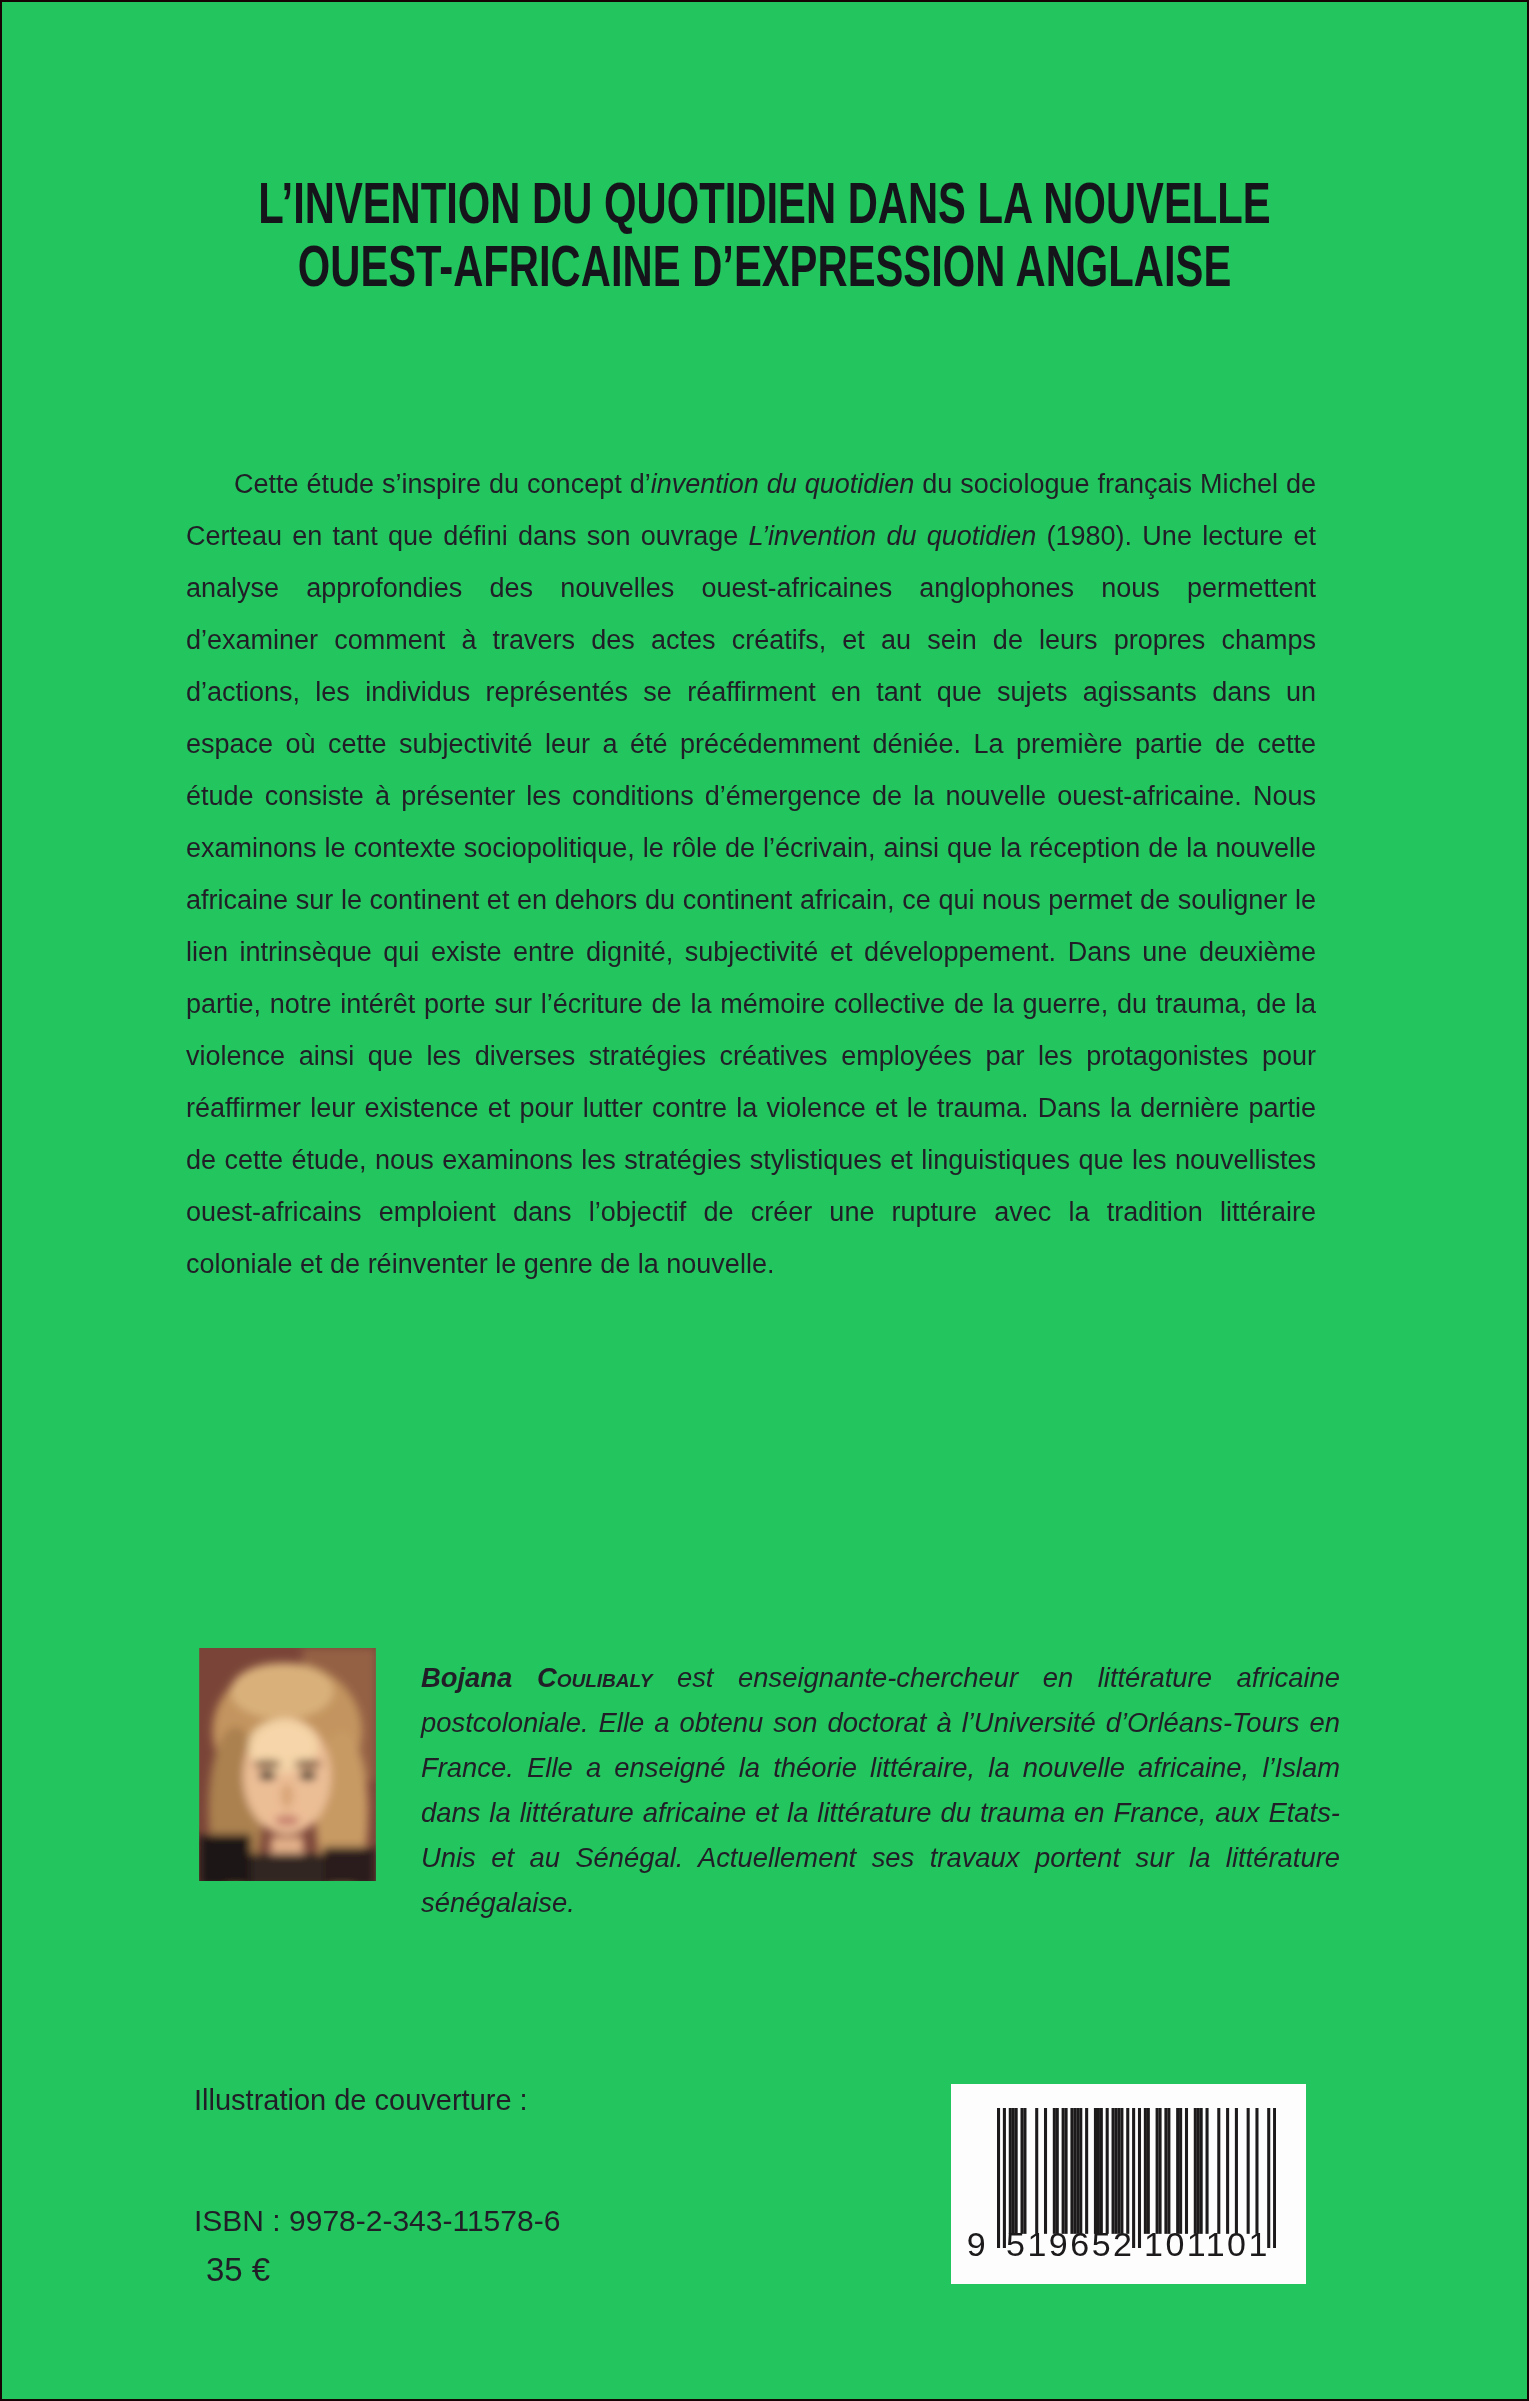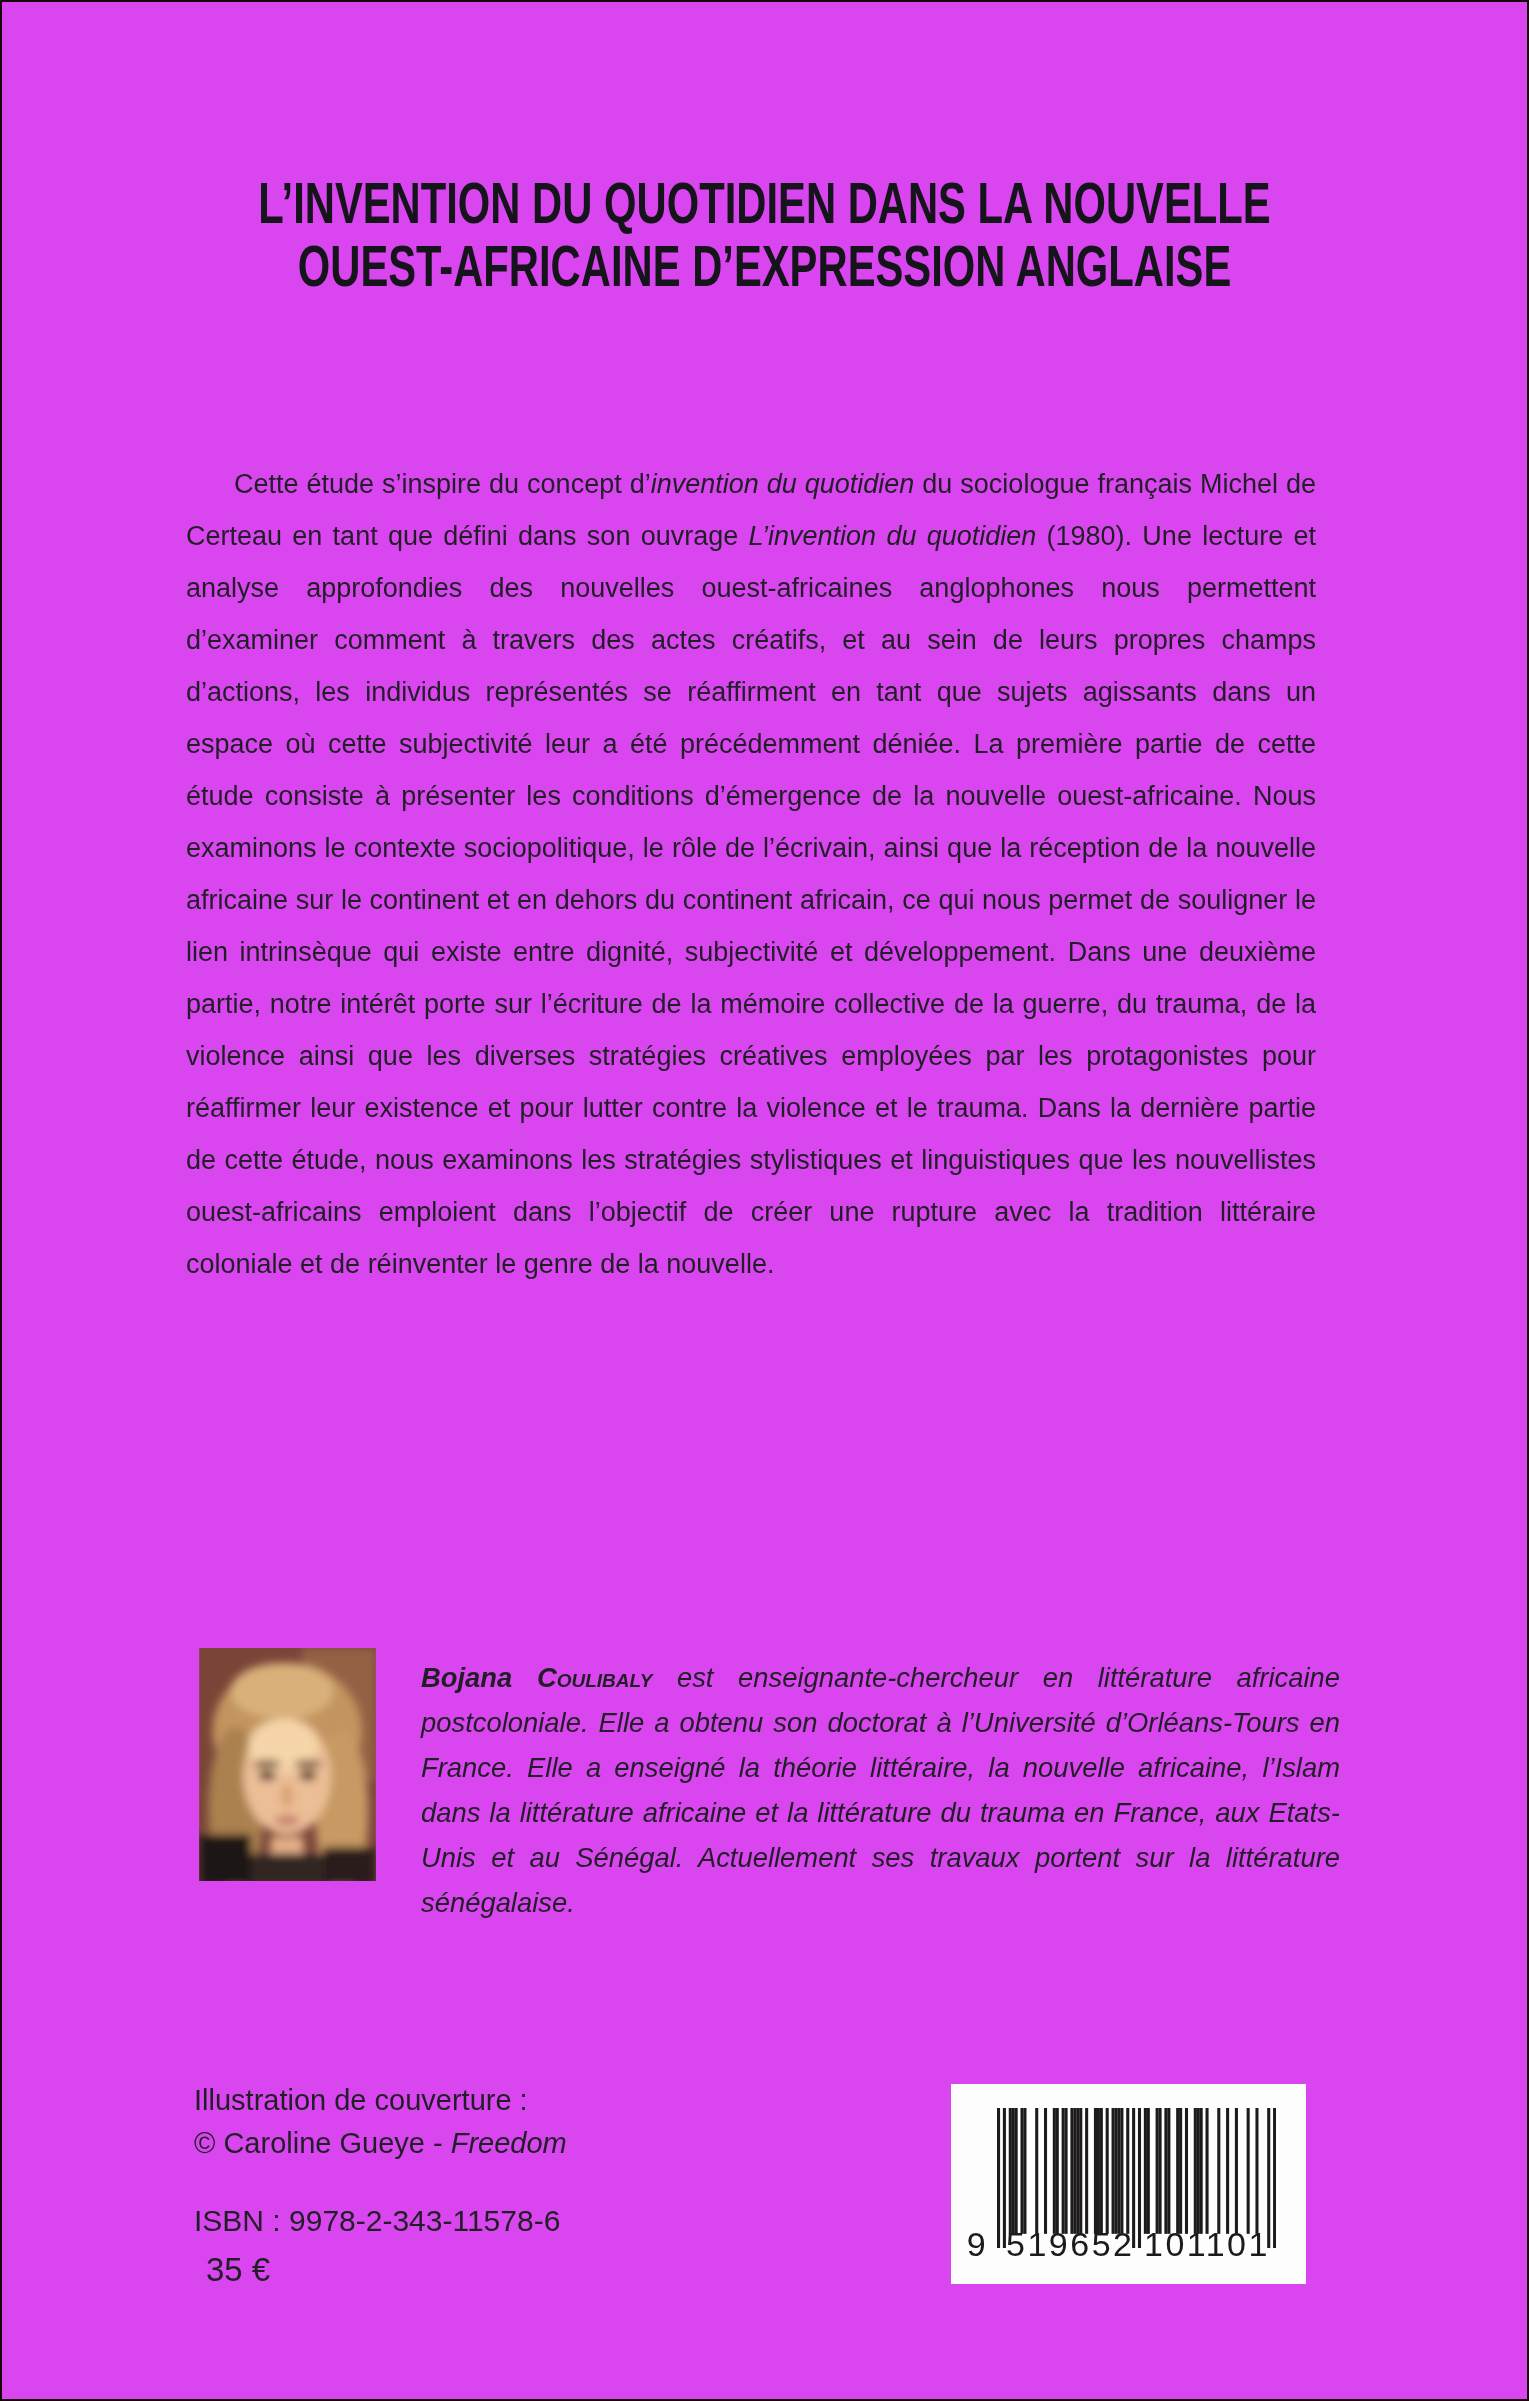--- a/index.html
+++ b/index.html
@@ -1,20 +1,20 @@
 <!DOCTYPE html>
 <html style="font-size:13.3px"><head>
 <meta charset="utf-8">
 <style>
   html,body{margin:0;padding:0;background:#444;}
   .page{
     position:relative;
     width:1529px;height:2401px;
     box-sizing:border-box;
-    background:#d946ef;
+    background:#22c55e;
     border:2.5px solid #170505;
     overflow:hidden;
     font-family:"Liberation Sans", sans-serif;
     color:#211e27;
   }
   
   .title{
     position:absolute;top:169px;left:0;width:100%;
     text-align:center;
     color:#15141b;
@@ -126,21 +126,20 @@
         <rect x="0" y="225" width="62" height="60" fill="#1f1713"></rect>
         <rect x="150" y="240" width="63" height="45" fill="#2a1f1a"></rect>
       </g>
     </svg>
   </div>
 
   <div class="author-bio"><span class="seg-bi">Bojana </span><span class="seg-bisc">Coulibaly</span><span class="seg-i"> est enseignante-chercheur en littérature africaine postcoloniale. Elle a obtenu son doctorat à l’Université d’Orléans-Tours en France. Elle a enseigné la théorie littéraire, la nouvelle africaine, l’Islam dans la littérature africaine et la littérature du trauma en France, aux Etats-Unis et au Sénégal. Actuellement ses travaux portent sur la littérature sénégalaise.</span></div>
 
   <div class="credits">
     <div>Illustration de couverture :</div>
-    <div><span class="seg-n">© Caroline Gueye - </span><span class="seg-i">Freedom</span></div>
   </div>
 
   <div class="isbn">ISBN : 9978-2-343-11578-6</div>
   <div class="price">35 €</div>
 
   <div class="barcode-box">
     <div class="barcode-bars">
       <svg id="barcode-svg" viewBox="0 0 336 168" preserveAspectRatio="none" xmlns="http://www.w3.org/2000/svg">
           <rect x="0.00" y="0" width="3.69" height="168"></rect>
           <rect x="7.07" y="0" width="3.69" height="168"></rect>

